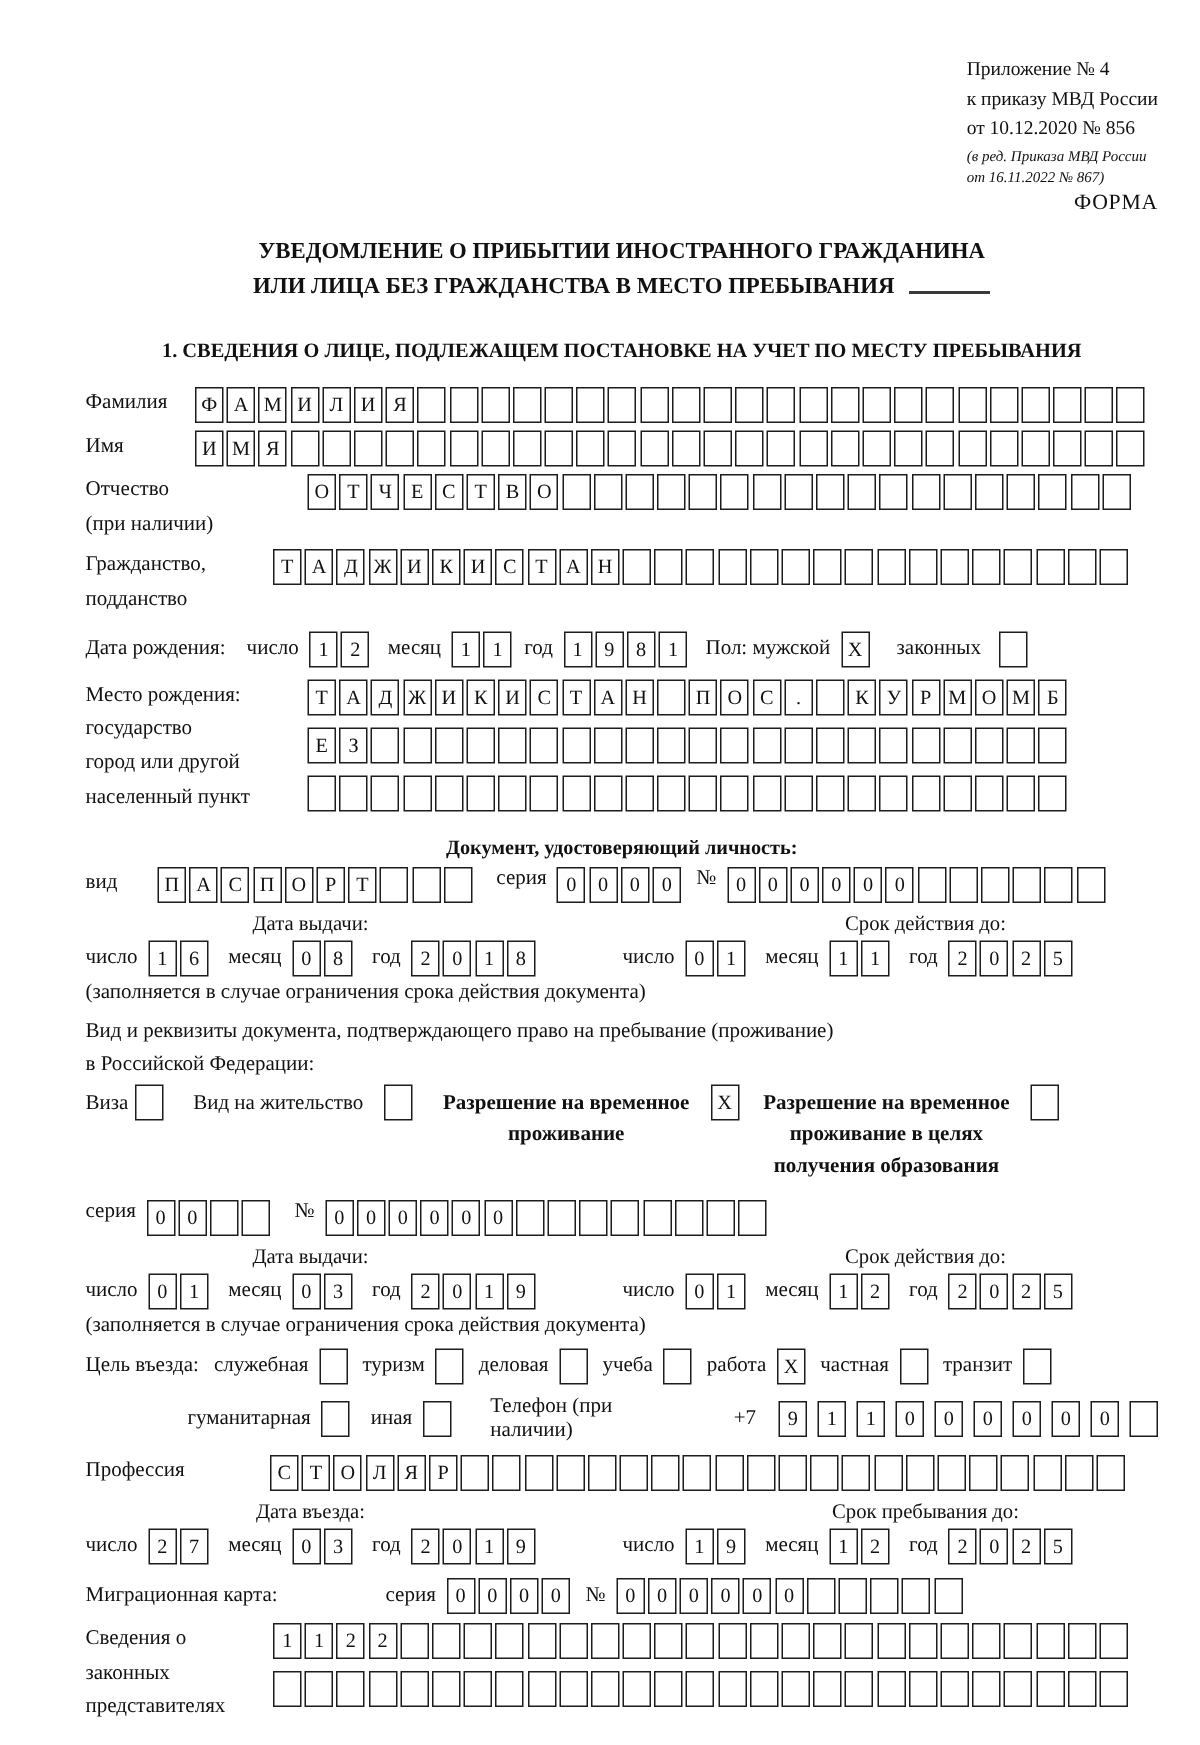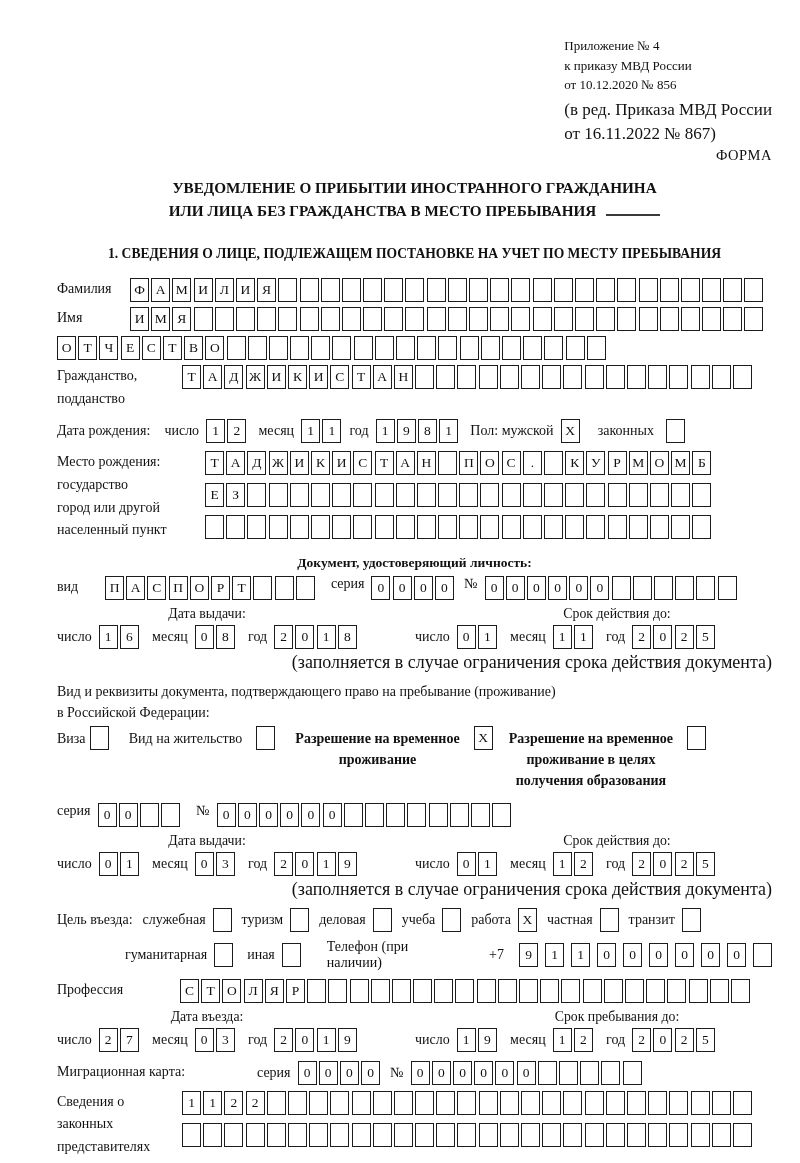--- a/index.html
+++ b/index.html
@@ -1,19 +1,19 @@
 <!DOCTYPE html>
 <html><head>
 <meta charset="utf-8">
 <style>
   html,body{margin:0;padding:0;background:#ffffff;}
   body{width:800px;font-family:"Liberation Serif","DejaVu Serif",serif;color:#111;}
   .page{box-sizing:border-box;width:800px;min-height:1163px;padding:36px 28px 18px 57px;}
   .hdr{width:fit-content;margin-left:auto;font-size:13px;line-height:1.5;text-align:left;}
-  .hdr .rev{font-size:17px;margin-top:3px;line-height:1.45;}
+  .hdr .rev{font-size:10px;margin-top:3px;line-height:1.45;font-style:italic;}
   .forma{text-align:right;font-weight:normal;font-size:14.5px;letter-spacing:.5px;}
   .title{text-align:center;font-weight:bold;font-size:15.2px;line-height:1.55;margin-top:12px;}
   .blank{display:inline-block;width:54px;border-bottom:2.2px solid #3a3a3a;height:.95em;margin-left:10px;}
   .sec{font-weight:bold;font-size:13.6px;margin-top:23px;text-align:center;white-space:nowrap;}
   .row{display:flex;align-items:flex-start;margin-top:5px;font-size:14px;}
   .lbl{font-size:14px;line-height:1.6;}
   .stack{line-height:1.62;}
   .w48{flex:0 0 48px;width:48px;}
   .w73{flex:0 0 73px;width:73px;}
   .w123{flex:0 0 123px;width:123px;}
@@ -28,21 +28,21 @@
   .dochdr{text-align:center;font-weight:bold;font-size:13.5px;margin-top:8px;}
   .caprow{display:flex;margin-top:6px;font-size:13.8px;}
   .cap-left{width:300px;text-align:center;}
   .cap-right{width:290px;text-align:center;margin-left:115px;}
   .daterow{display:flex;align-items:center;margin-top:3px;font-size:14px;}
   .dgroup{display:flex;align-items:center;}
   .half{flex:0 0 358px;width:358px;}
   .dw{margin-right:7px;}
   .dgroup .cells{margin-right:11px;}
   .dgroup .cells:last-child{margin-right:0;}
-  .note{font-size:18px;text-align:right;margin-top:2px;line-height:1.25;}
+  .note{font-size:14px;text-align:left;margin-top:2px;line-height:1.25;}
   .intro{font-size:14px;line-height:1.55;margin-top:7px;}
   .chkrow{display:flex;align-items:flex-start;margin-top:4px;font-size:14px;}
   .chk{margin-top:-2px;}
   .ctr{text-align:center;line-height:1.5;font-weight:bold;}
   .prow{display:flex;align-items:center;margin-top:7px;font-size:14px;flex-wrap:nowrap;}
   .prow .cell{margin-left:7px;margin-right:0;}
   .gap10{margin-left:10px;}
   .gap14{margin-left:14px;}
   .gap18{margin-left:18px;}
   .gap26{margin-left:26px;}
@@ -140,20 +140,24 @@
         <span class="cell"></span>
         <span class="cell"></span>
         <span class="cell"></span>
         <span class="cell"></span>
         <span class="cell"></span>
         <span class="cell"></span>
       </span>
   </div>
 
   <div class="row">
+    <span class="lbl w148 stack">
+      <span>Отчество</span><br>
+      <span>(при наличии)</span>
+    </span>
     <span class="cells">
         <span class="cell">О</span>
         <span class="cell">Т</span>
         <span class="cell">Ч</span>
         <span class="cell">Е</span>
         <span class="cell">С</span>
         <span class="cell">Т</span>
         <span class="cell">В</span>
         <span class="cell">О</span>
         <span class="cell"></span>

